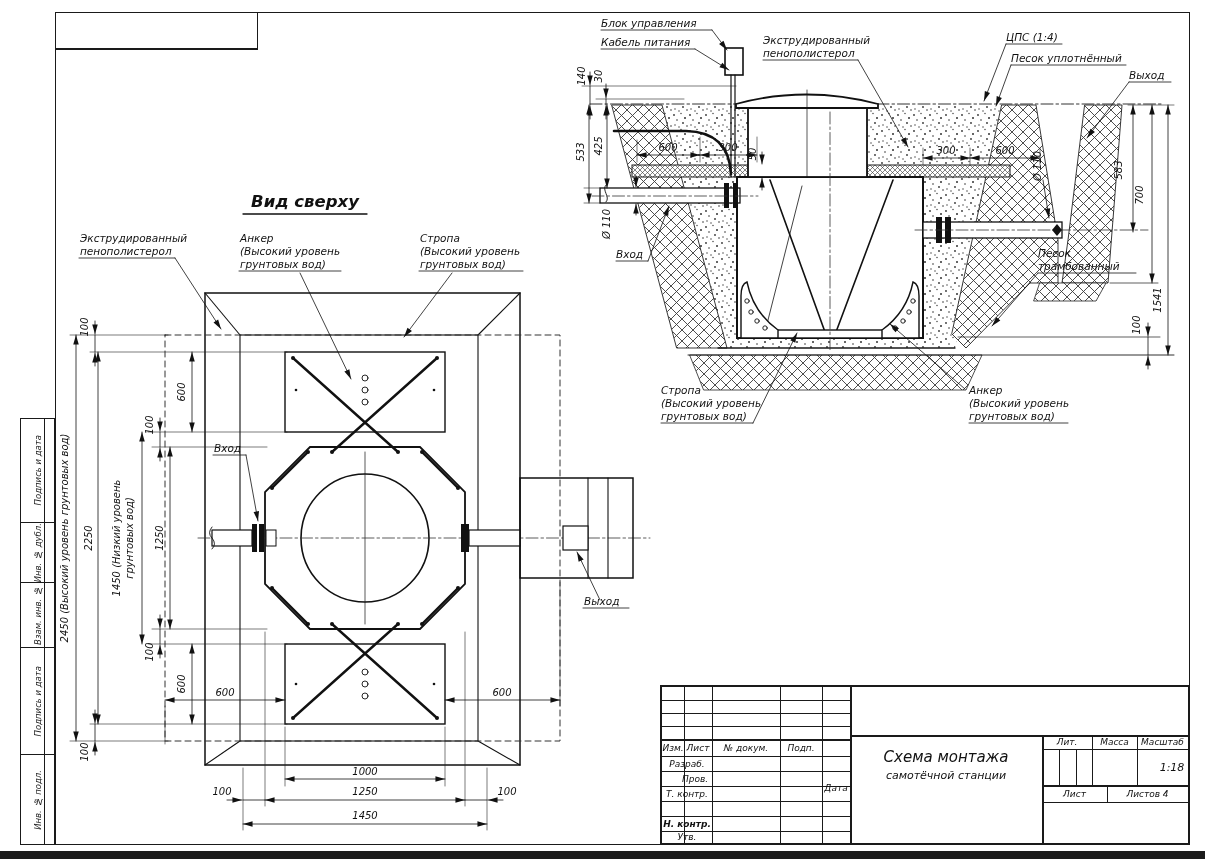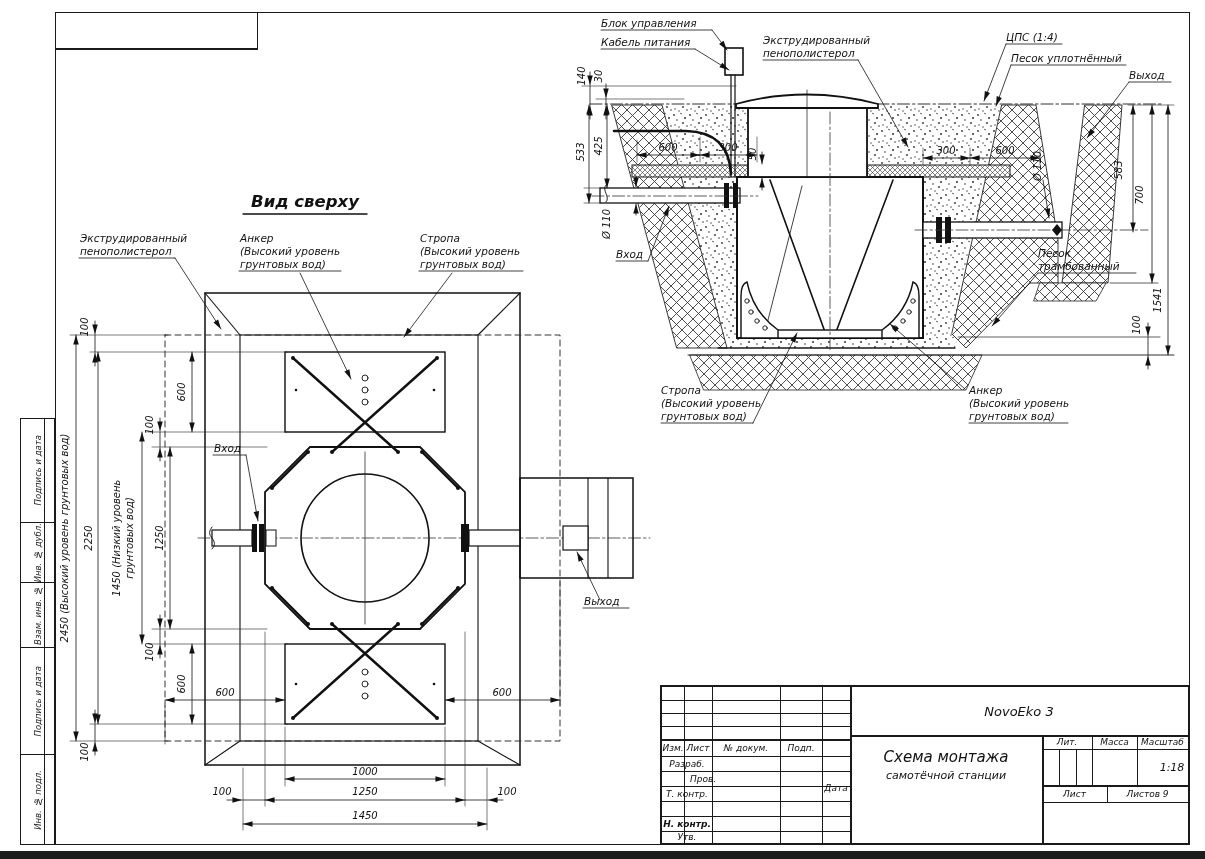--- a/index.html
+++ b/index.html
@@ -424,28 +424,27 @@
   <div class="l" style="left:380px;top:98px;width:146px;height:2px;"></div>
   <div class="l" style="left:445px;top:98px;width:1px;height:17px;"></div>
   <div class="l" style="left:380px;top:115px;width:146px;height:1px;"></div>
 
   <div class="cell" style="left:0;top:53px;width:22px;height:16px;">Изм.</div>
   <div class="cell" style="left:22px;top:53px;width:28px;height:16px;">Лист</div>
   <div class="cell" style="left:50px;top:53px;width:68px;height:16px;">№ докум.</div>
   <div class="cell" style="left:118px;top:53px;width:42px;height:16px;">Подп.</div>
   <div class="cell" style="left:160px;top:53px;width:28px;height:16px;margin-top:40px;">Дата</div>
   <div class="cell" style="left:0;top:69px;width:50px;height:15px;">Разраб.</div>
-  <div class="cell" style="left:16px;top:84px;width:50px;height:15px;">Пров.</div>
+  <div class="cell" style="left:8px;top:84px;width:50px;height:15px;">Пров.</div>
   <div class="cell" style="left:0;top:99px;width:50px;height:15px;">Т. контр.</div>
   <div class="cell" style="left:0;top:129px;width:50px;height:15px;font-weight:bold;">Н. контр.</div>
   <div class="cell" style="left:0;top:144px;width:50px;height:12px;">Утв.</div>
-  <div class="cell" style="left:188px;top:0;width:338px;height:48px;font-size:13px;">NovoEko 3</div>
   <div class="cell" style="left:188px;top:60px;width:192px;height:20px;font-size:15px;">Схема монтажа</div>
   <div class="cell" style="left:188px;top:78px;width:192px;height:20px;font-size:11px;">самотёчной станции</div>
   <div class="cell" style="left:380px;top:48px;width:50px;height:14px;">Лит.</div>
   <div class="cell" style="left:430px;top:48px;width:45px;height:14px;">Масса</div>
   <div class="cell" style="left:475px;top:48px;width:51px;height:14px;">Масштаб</div>
   <div class="cell" style="left:475px;top:62px;width:70px;height:36px;font-size:11px;border-radius:18px;">1:18</div>
   <div class="cell" style="left:380px;top:98px;width:65px;height:17px;">Лист</div>
-  <div class="cell" style="left:445px;top:98px;width:81px;height:17px;">Листов 9</div>
+  <div class="cell" style="left:445px;top:98px;width:81px;height:17px;">Листов 4</div>
 </div>
 
 <div class="abs bottom-bar"></div>
 
 </body></html>

